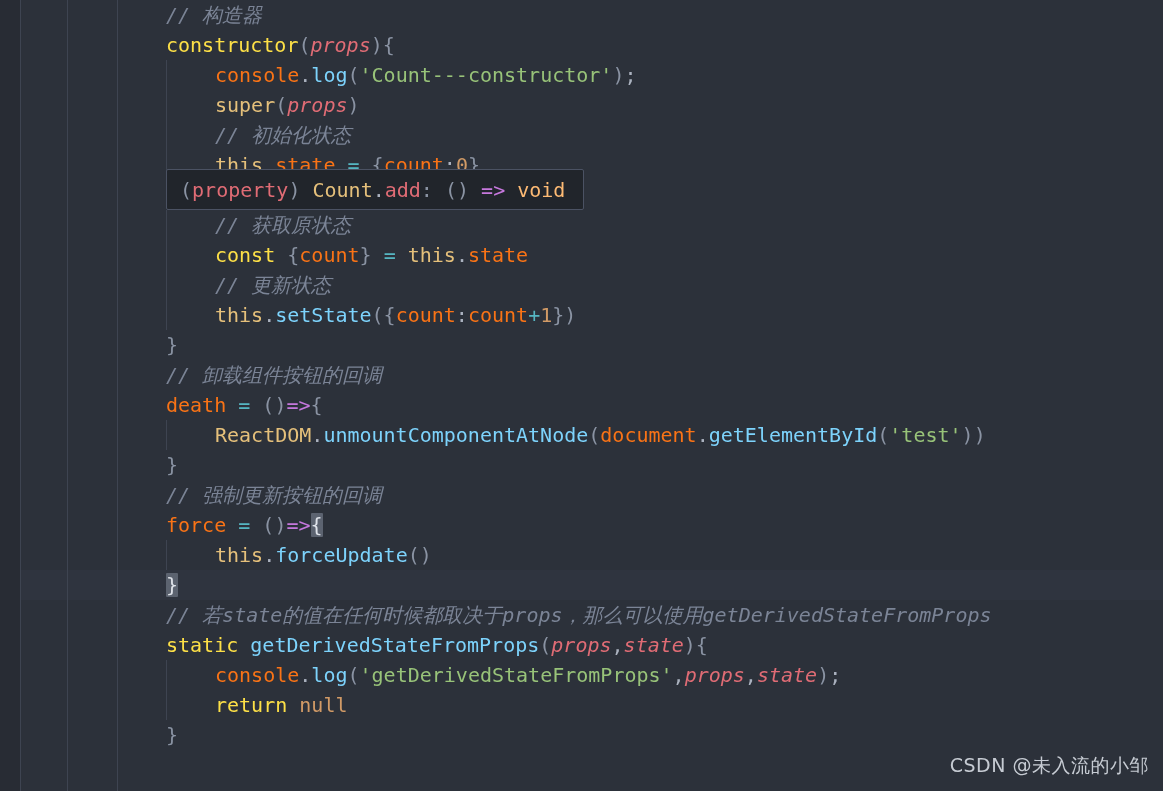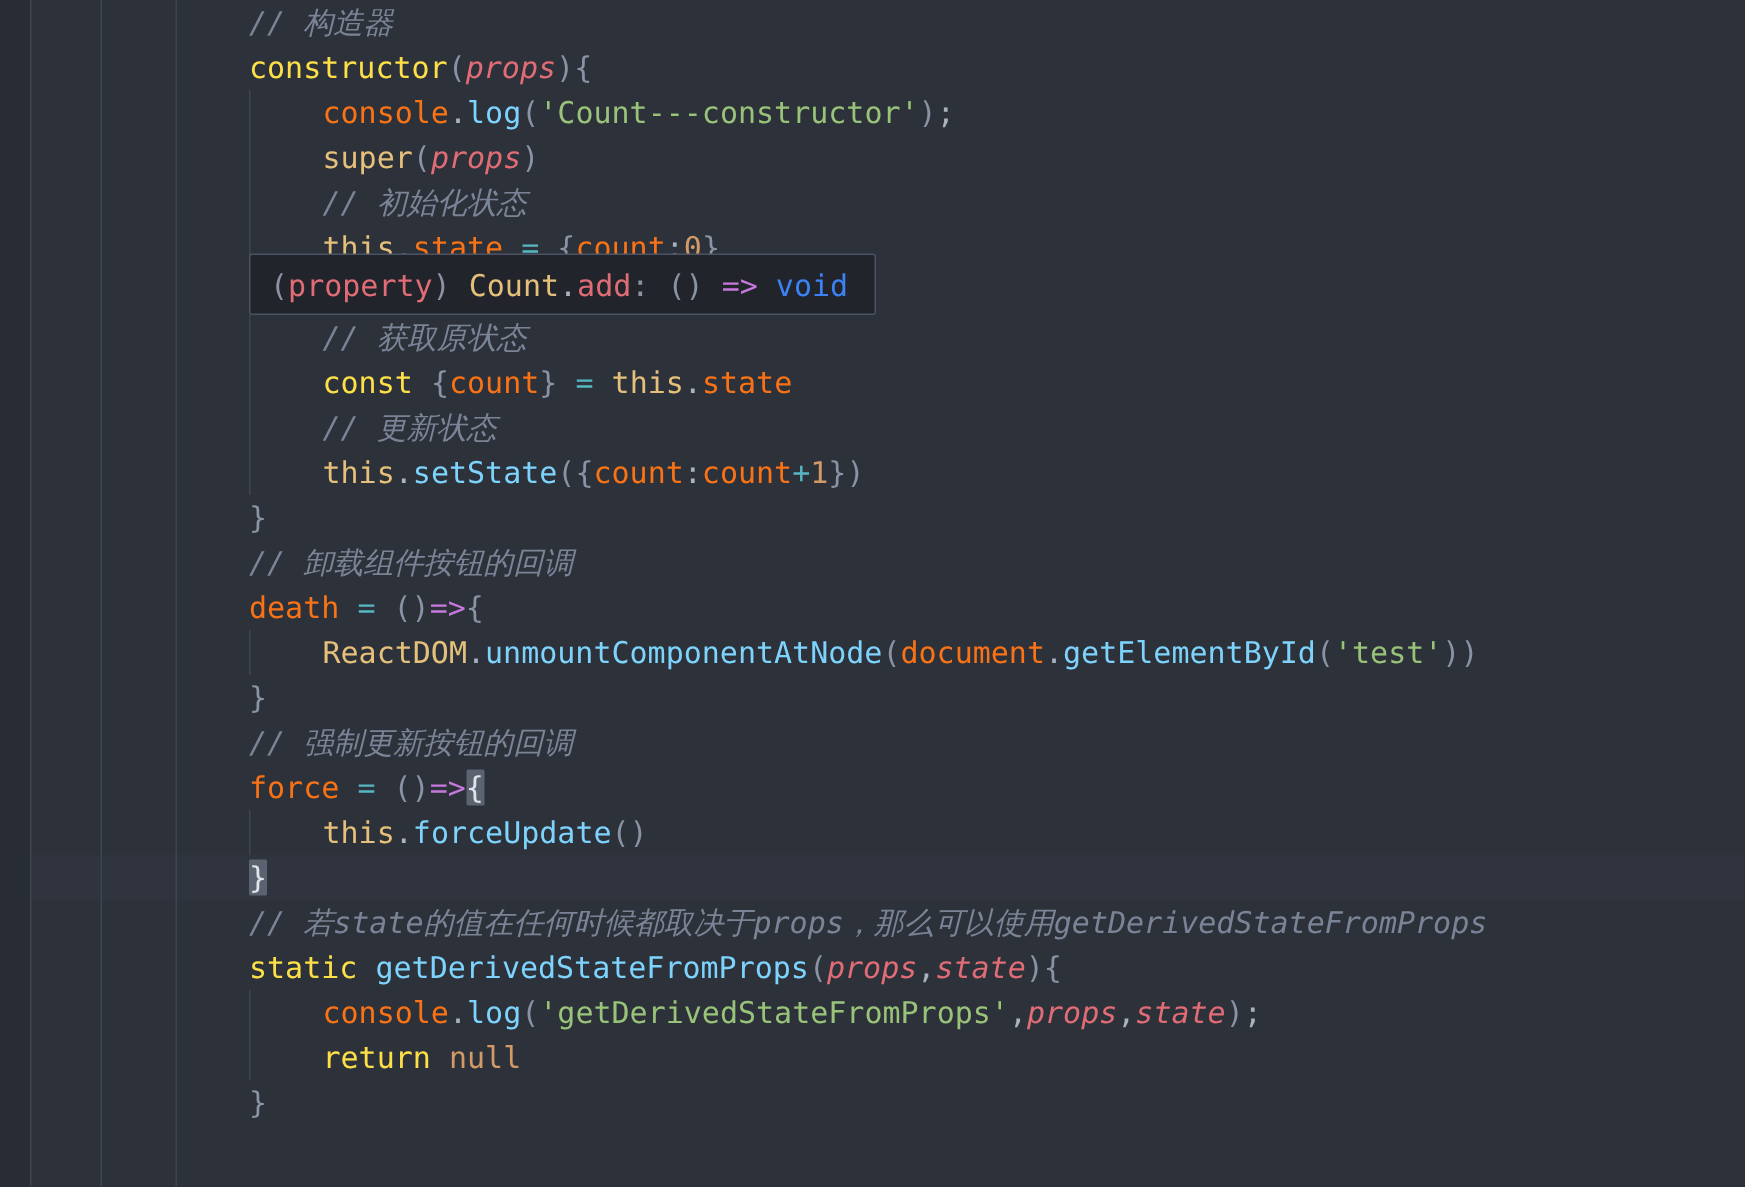--- a/index.html
+++ b/index.html
@@ -92,21 +92,21 @@
     line-height:20px;
     white-space:pre;
   }
   .tt-paren{color:#8a93a3;}
   .tt-prop{color:#e06c75;}
   .tt-type{color:#e5c07b;}
   .tt-dot{color:#abb2bf;}
   .tt-member{color:#e06c75;}
   .tt-colon{color:#8a93a3;}
   .tt-arrow{color:#c678dd;}
-  .tt-void{color:#3b82f6;}
+  .tt-void{color:#fdba74;}
 
   
   #watermark{
     position:absolute;
     right:14px;bottom:12px;
     z-index:30;
     color:#d4d9e0;
     font-family:"DejaVu Sans","Liberation Sans",sans-serif;
     font-size:19px;
     letter-spacing:0.5px;
@@ -125,19 +125,20 @@
   <div class="guide g2"></div>
 
   <div class="edge-strip"></div>
 
   <div class="code" id="code-body"><div class="line" style="top: 0px; padding-left: 166px;"><span class="cmt">// 构造器</span></div><div class="line" style="top: 30px; padding-left: 166px;"><span class="kw">constructor</span><span class="paren">(</span><span class="varI">props</span><span class="paren">)</span><span class="paren">{</span></div><div class="line" style="top: 60px; padding-left: 215px;"><span class="var">console</span><span class="punc">.</span><span class="fn">log</span><span class="paren">(</span><span class="str">'Count---constructor'</span><span class="paren">)</span><span class="punc">;</span></div><div class="line" style="top: 90px; padding-left: 215px;"><span class="this">super</span><span class="paren">(</span><span class="varI">props</span><span class="paren">)</span></div><div class="line" style="top: 120px; padding-left: 215px;"><span class="cmt">// 初始化状态</span></div><div class="line" style="top: 150px; padding-left: 215px;"><span class="this">this</span><span class="punc">.</span><span class="var">state</span><span class="plain"> </span><span class="op">=</span><span class="plain"> </span><span class="paren">{</span><span class="var">count</span><span class="punc">:</span><span class="num">0</span><span class="paren">}</span></div><div class="line" style="top: 180px; padding-left: 166px;"><span class="var sel">add</span><span class="plain"> </span><span class="op">=</span><span class="plain"> </span><span class="paren">(</span><span class="paren">)</span><span class="arrow">=&gt;</span><span class="paren">{</span></div><div class="line" style="top: 210px; padding-left: 215px;"><span class="cmt">// 获取原状态</span></div><div class="line" style="top: 240px; padding-left: 215px;"><span class="kw">const</span><span class="plain"> </span><span class="paren">{</span><span class="var">count</span><span class="paren">}</span><span class="plain"> </span><span class="op">=</span><span class="plain"> </span><span class="this">this</span><span class="punc">.</span><span class="var">state</span></div><div class="line" style="top: 270px; padding-left: 215px;"><span class="cmt">// 更新状态</span></div><div class="line" style="top: 300px; padding-left: 215px;"><span class="this">this</span><span class="punc">.</span><span class="fn">setState</span><span class="paren">(</span><span class="paren">{</span><span class="var">count</span><span class="punc">:</span><span class="var">count</span><span class="op">+</span><span class="num">1</span><span class="paren">}</span><span class="paren">)</span></div><div class="line" style="top: 330px; padding-left: 166px;"><span class="paren">}</span></div><div class="line" style="top: 360px; padding-left: 166px;"><span class="cmt">// 卸载组件按钮的回调</span></div><div class="line" style="top: 390px; padding-left: 166px;"><span class="var">death</span><span class="plain"> </span><span class="op">=</span><span class="plain"> </span><span class="paren">(</span><span class="paren">)</span><span class="arrow">=&gt;</span><span class="paren">{</span></div><div class="line" style="top: 420px; padding-left: 215px;"><span class="this">ReactDOM</span><span class="punc">.</span><span class="fn">unmountComponentAtNode</span><span class="paren">(</span><span class="var">document</span><span class="punc">.</span><span class="fn">getElementById</span><span class="paren">(</span><span class="str">'test'</span><span class="paren">)</span><span class="paren">)</span></div><div class="line" style="top: 450px; padding-left: 166px;"><span class="paren">}</span></div><div class="line" style="top: 480px; padding-left: 166px;"><span class="cmt">// 强制更新按钮的回调</span></div><div class="line" style="top: 510px; padding-left: 166px;"><span class="var">force</span><span class="plain"> </span><span class="op">=</span><span class="plain"> </span><span class="paren">(</span><span class="paren">)</span><span class="arrow">=&gt;</span><span class="bmatch">{</span></div><div class="line" style="top: 540px; padding-left: 215px;"><span class="this">this</span><span class="punc">.</span><span class="fn">forceUpdate</span><span class="paren">(</span><span class="paren">)</span></div><div class="line" style="top: 570px; padding-left: 166px;"><span class="bmatch">}</span></div><div class="line" style="top: 600px; padding-left: 166px;"><span class="cmt">// 若state的值在任何时候都取决于props，那么可以使用getDerivedStateFromProps</span></div><div class="line" style="top: 630px; padding-left: 166px;"><span class="kw">static</span><span class="plain"> </span><span class="fn">getDerivedStateFromProps</span><span class="paren">(</span><span class="varI">props</span><span class="punc">,</span><span class="varI">state</span><span class="paren">)</span><span class="paren">{</span></div><div class="line" style="top: 660px; padding-left: 215px;"><span class="var">console</span><span class="punc">.</span><span class="fn">log</span><span class="paren">(</span><span class="str">'getDerivedStateFromProps'</span><span class="punc">,</span><span class="varI">props</span><span class="punc">,</span><span class="varI">state</span><span class="paren">)</span><span class="punc">;</span></div><div class="line" style="top: 690px; padding-left: 215px;"><span class="kw">return</span><span class="plain"> </span><span class="num">null</span></div><div class="line" style="top: 720px; padding-left: 166px;"><span class="paren">}</span></div></div>
 
   <div id="tooltip">
     <span class="tt-paren">(</span><span class="tt-prop">property</span><span class="tt-paren">)</span><span class="tt-dot"> </span><span class="tt-type">Count</span><span class="tt-dot">.</span><span class="tt-member">add</span><span class="tt-colon">:</span><span class="tt-dot"> </span><span class="tt-paren">()</span><span class="tt-dot"> </span><span class="tt-arrow">=&gt;</span><span class="tt-dot"> </span><span class="tt-void">void</span>
   </div>
 
+  <div id="watermark">CSDN @未入流的小邹</div>
 
 <div class="lineguide" style="left: 166px; top: 60px; height: 120px;"></div>
     <div class="lineguide" style="left: 166px; top: 210px; height: 120px;"></div>
     <div class="lineguide" style="left: 166px; top: 420px; height: 30px;"></div>
     <div class="lineguide" style="left: 166px; top: 540px; height: 30px;"></div>
     <div class="lineguide" style="left: 166px; top: 660px; height: 60px;"></div>
   </div>
 
 </body></html>

